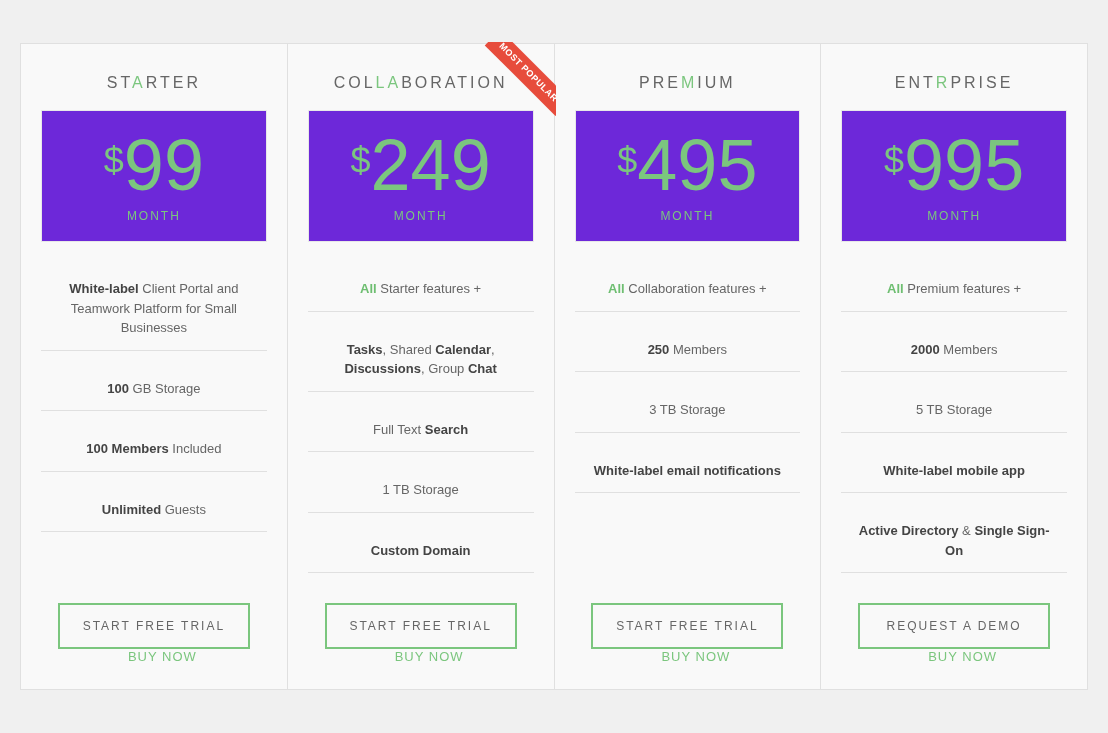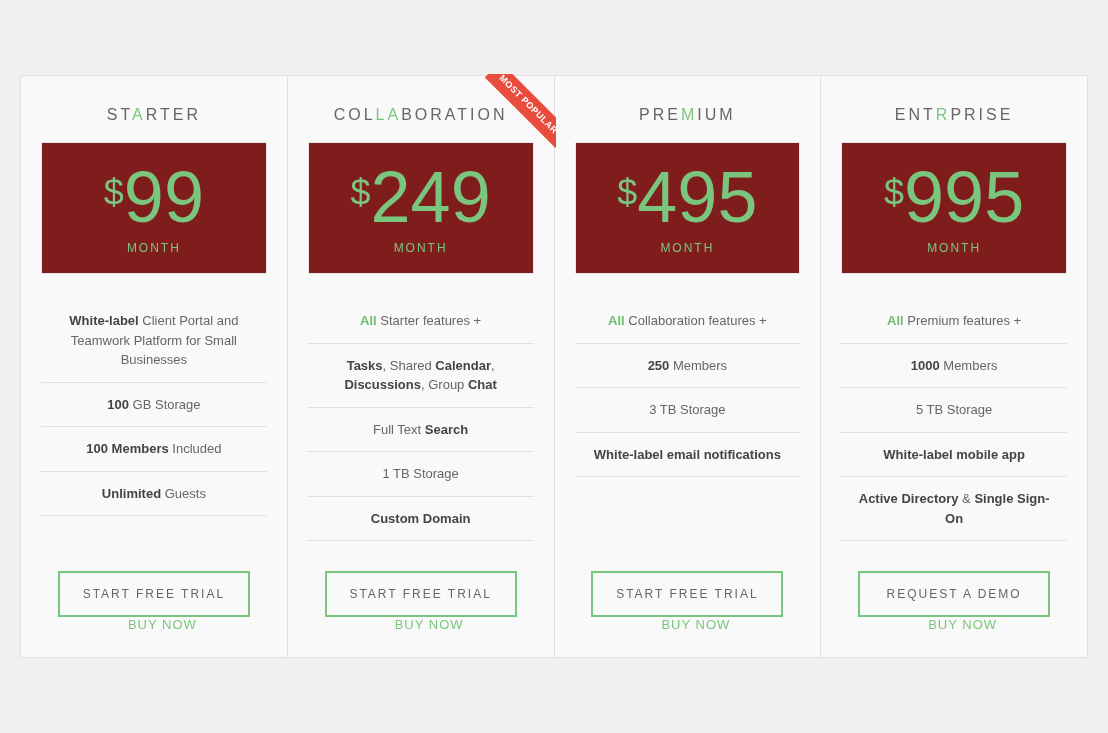--- a/index.html
+++ b/index.html
@@ -39,21 +39,21 @@
       letter-spacing: 3px;
       color: #666;
       text-transform: uppercase;
       margin-bottom: 18px;
       font-weight: 300;
     }
     .plan-name .highlight {
       color: #7bc67e;
     }
     .price-box {
-      background: #7f1d1d;
+      background: #6d28d9;
       width: 100%;
       text-align: center;
       padding: 18px 26px;
       margin-bottom: 25px;
       border: 1px solid #e8e8e8;
     }
     .price-amount {
       font-size: 72px;
       font-weight: 300;
       color: #7bc67e;
@@ -71,21 +71,21 @@
       color: #7bc67e;
       text-transform: uppercase;
       margin-top: 8px;
     }
     .features-list {
       flex: 1;
       width: 100%;
       display: flex;
       flex-direction: column;
       align-items: center;
-      gap: 0;
+      gap: 16px;
     }
     .feature-item {
       text-align: center;
       padding: 12px 10px;
       border-bottom: 1px solid #e0e0e0;
       width: 100%;
       font-size: 13px;
       color: #666;
       line-height: 1.5;
     }
@@ -265,21 +265,21 @@
       <div class="price-amount">
         <span class="dollar">$</span>995
       </div>
       <div class="price-period">MONTH</div>
     </div>
     <div class="features-list">
       <div class="feature-item">
         <span class="green-bold">All</span> Premium features +
       </div>
       <div class="feature-item">
-        <span class="bold">1000</span> Members
+        <span class="bold">2000</span> Members
       </div>
       <div class="feature-item">
         5 TB Storage
       </div>
       <div class="feature-item">
         <span class="bold">White-label mobile app</span>
       </div>
       <div class="feature-item">
         <span class="bold">Active Directory</span> &amp; <span class="bold">Single Sign-On</span>
       </div>

